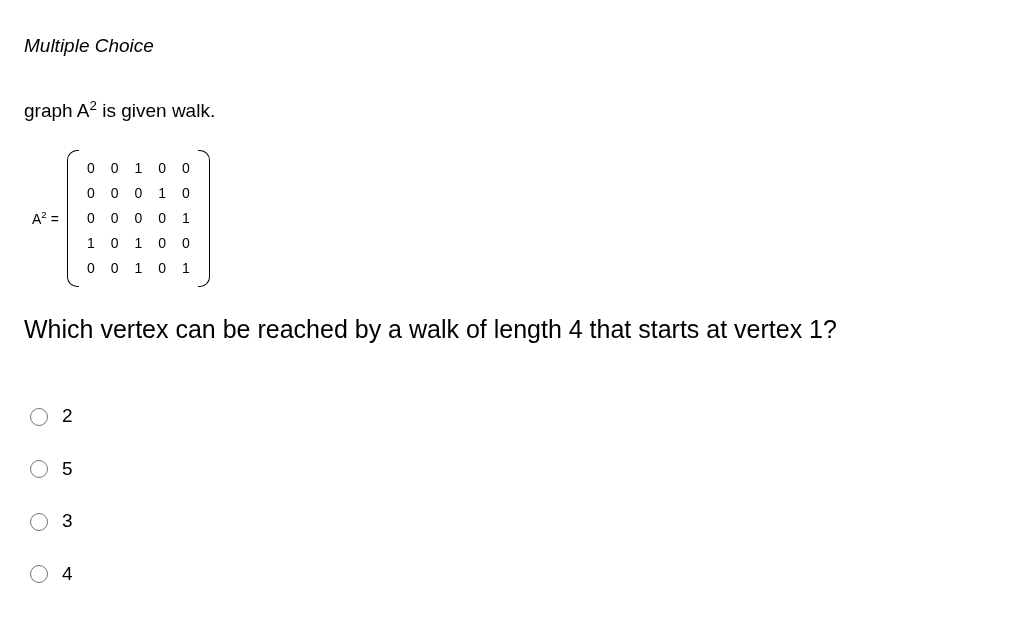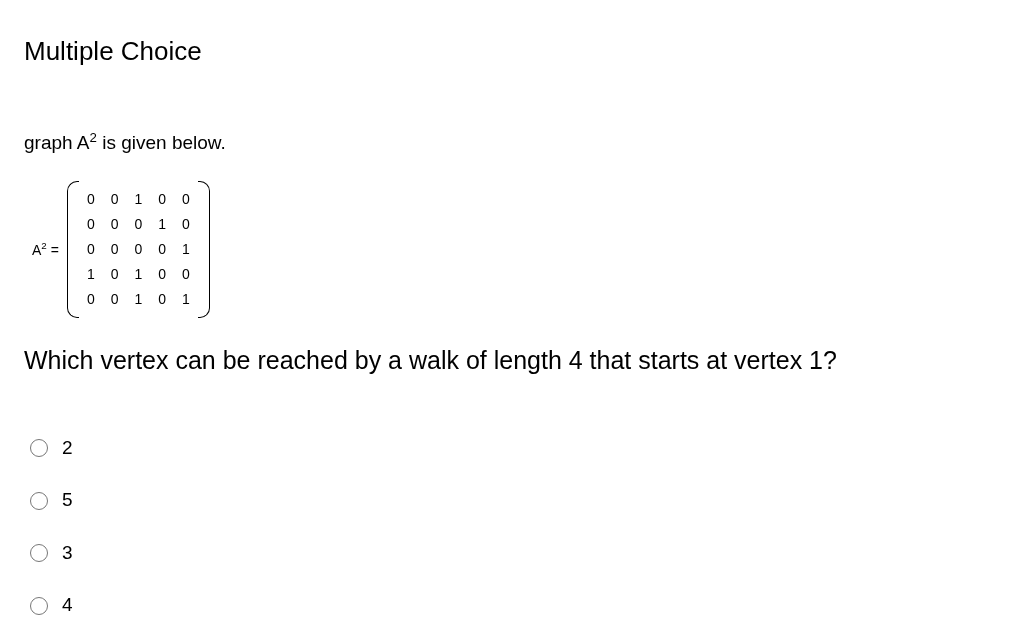--- a/index.html
+++ b/index.html
@@ -11,23 +11,24 @@
       font-family: Arial, Helvetica, sans-serif;
       font-size: 18px;
       color: #000;
       background: #fff;
       width: 1017px;
       height: 640px;
       padding: 32px 24px;
       line-height: 1.5;
     }
     .section-title {
-      font-size: 26px;
+      font-size: 19px;
       font-weight: 400;
-      margin-bottom: 28px;
+      margin-bottom: 7px;
+      font-style: italic;
     }
     .problem-text {
       font-size: 19px;
       margin-bottom: 24px;
     }
     .matrix-block {
       display: flex;
       align-items: center;
       margin-left: 8px;
       margin-bottom: 24px;
@@ -102,21 +103,21 @@
       vertical-align: super;
     }
   </style>
 </head>
 <body>
 
 <div class="section-title">Multiple Choice</div>
 
 <div class="problem-text">
   <br>
-  <span>graph A</span><sup>2</sup><span> is given below.</span>
+  <span>graph A</span><sup>2</sup><span> is given walk.</span>
 </div>
 
 <div class="matrix-block">
   <span class="matrix-lhs">
     <span>A</span><sup>2</sup><span> = </span>
   </span>
   <span class="matrix-container">
     <span class="matrix-bracket-left"></span>
     <table class="matrix-table">
       <tbody>

